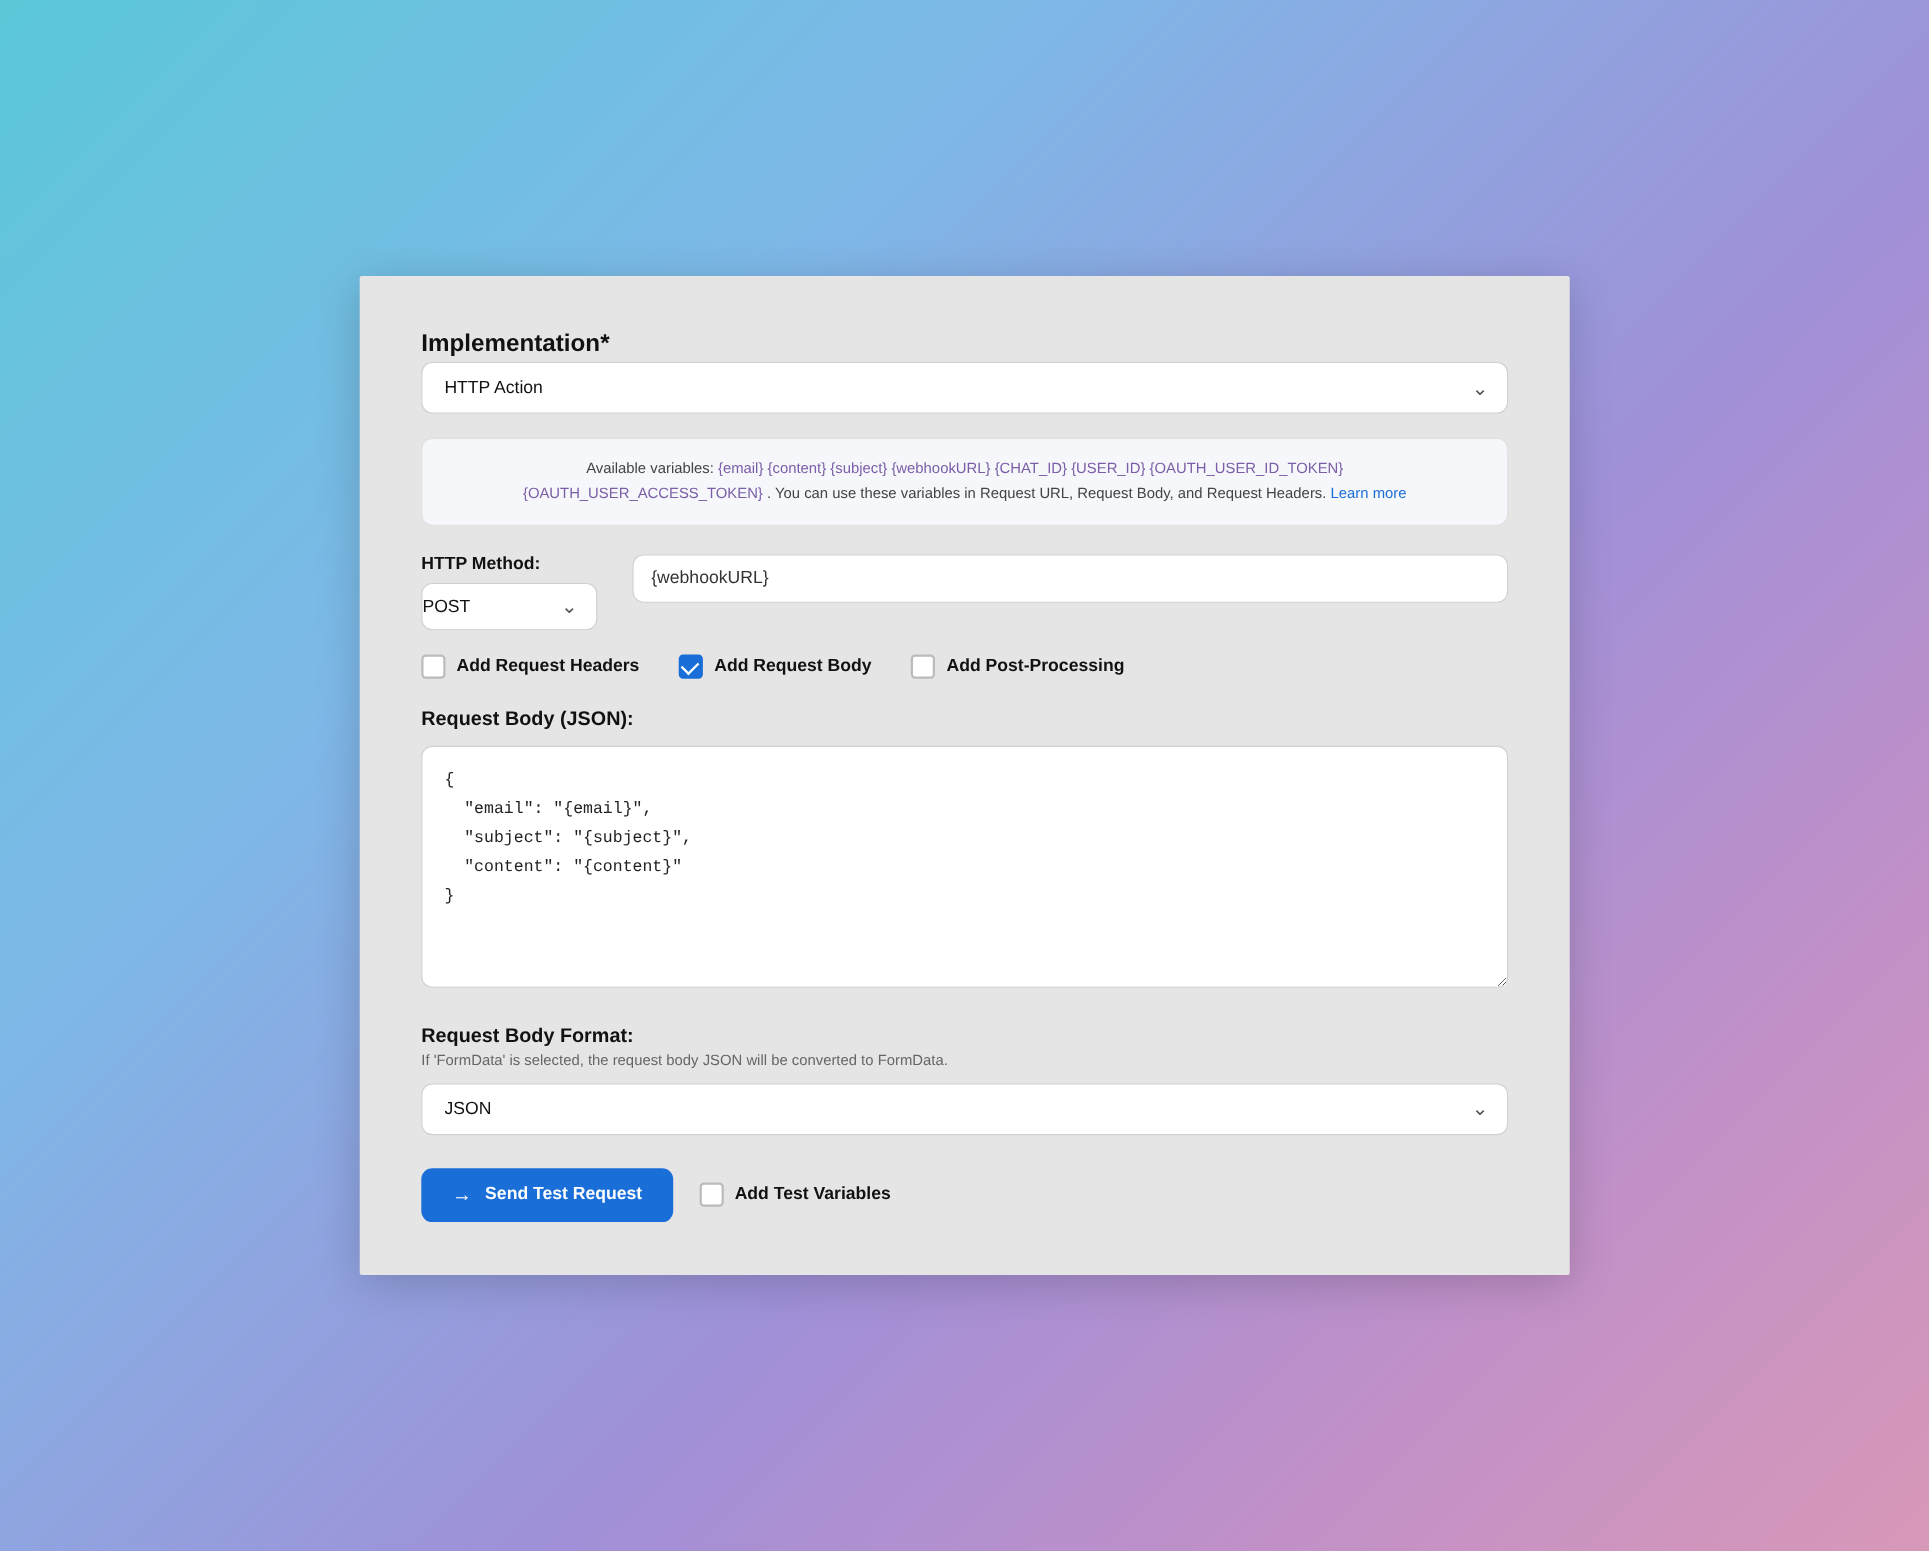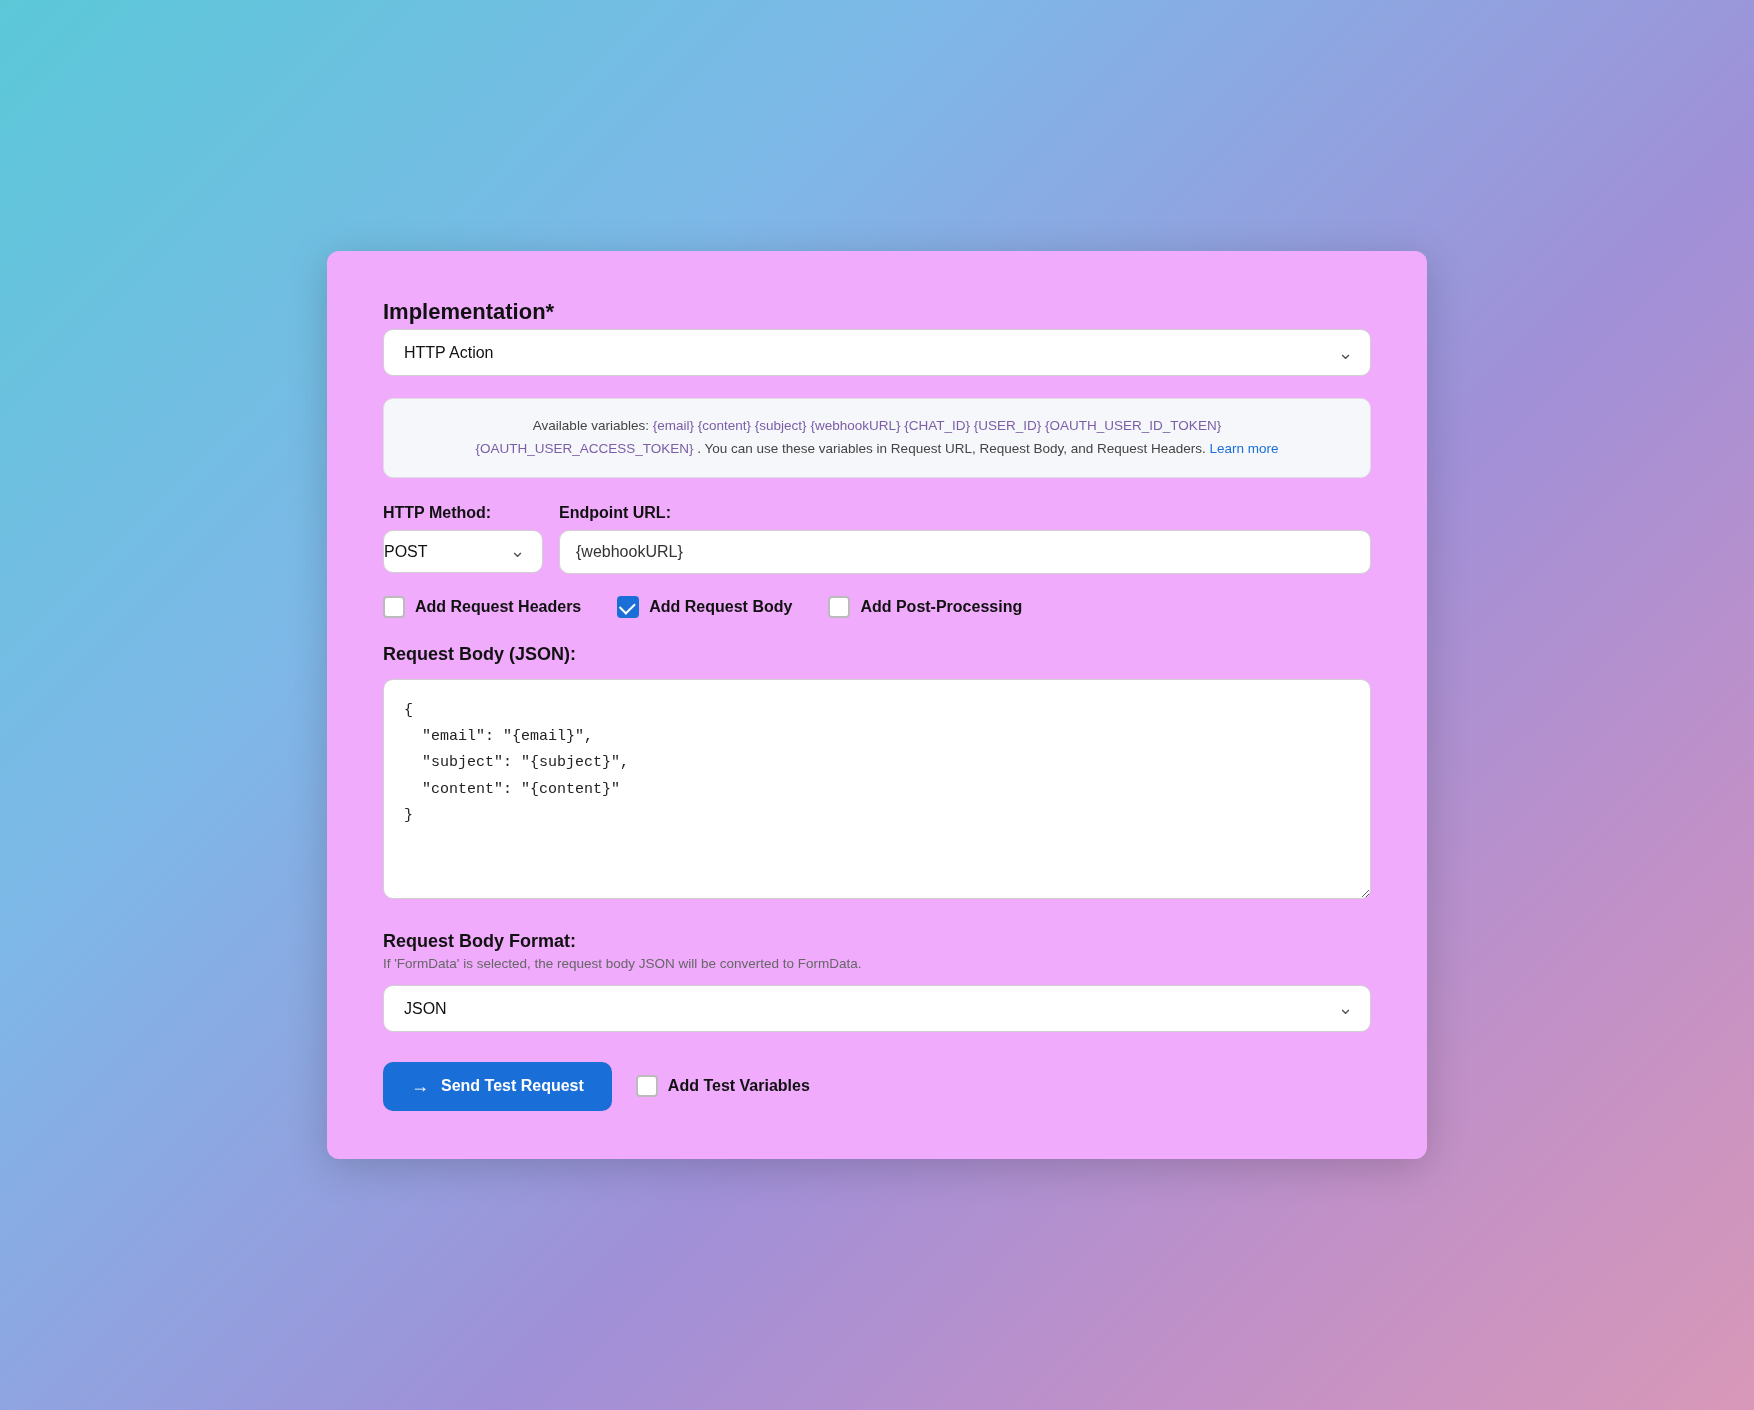--- a/index.html
+++ b/index.html
@@ -12,22 +12,22 @@
       width: 1754px;
       height: 1410px;
       background: linear-gradient(135deg, #5bc8d8 0%, #7eb8e8 30%, #a090d8 60%, #c090c8 80%, #d898b8 100%);
       display: flex;
       align-items: center;
       justify-content: center;
       font-family: -apple-system, BlinkMacSystemFont, 'Segoe UI', sans-serif;
     }
 
     .card {
-      background: #f0abfc;
-      border-radius: 12px;
+      background: #e5e5e5;
+      border-radius: 2px;
       padding: 48px 56px 48px 56px;
       width: 1100px;
       box-shadow: 0 8px 40px rgba(0,0,0,0.18);
     }
 
     .section-title {
       font-size: 22px;
       font-weight: 700;
       color: #111;
       margin-bottom: 4px;
@@ -87,21 +87,21 @@
 
     .variables-box .learn-more {
       color: #1a6ed8;
       text-decoration: none;
       font-weight: 500;
     }
 
     .method-url-row {
       display: flex;
       align-items: flex-start;
-      gap: 16px;
+      gap: 32px;
       margin-bottom: 22px;
     }
 
     .method-label, .url-label {
       font-size: 16px;
       font-weight: 700;
       color: #111;
       margin-bottom: 8px;
     }
 
@@ -310,21 +310,20 @@
           <option>POST</option>
           <option>GET</option>
           <option>PUT</option>
           <option>DELETE</option>
           <option>PATCH</option>
         </select>
         <span class="select-chevron">⌄</span>
       </div>
     </div>
     <div class="url-wrapper">
-      <div class="url-label">Endpoint URL:</div>
       <input class="url-input" type="text" value="{webhookURL}" style="">
     </div>
   </div>
 
   
   <div class="checkboxes-row">
     <label class="checkbox-item">
       <div class="checkbox-box"></div>
       <span>Add Request Headers</span>
     </label>

